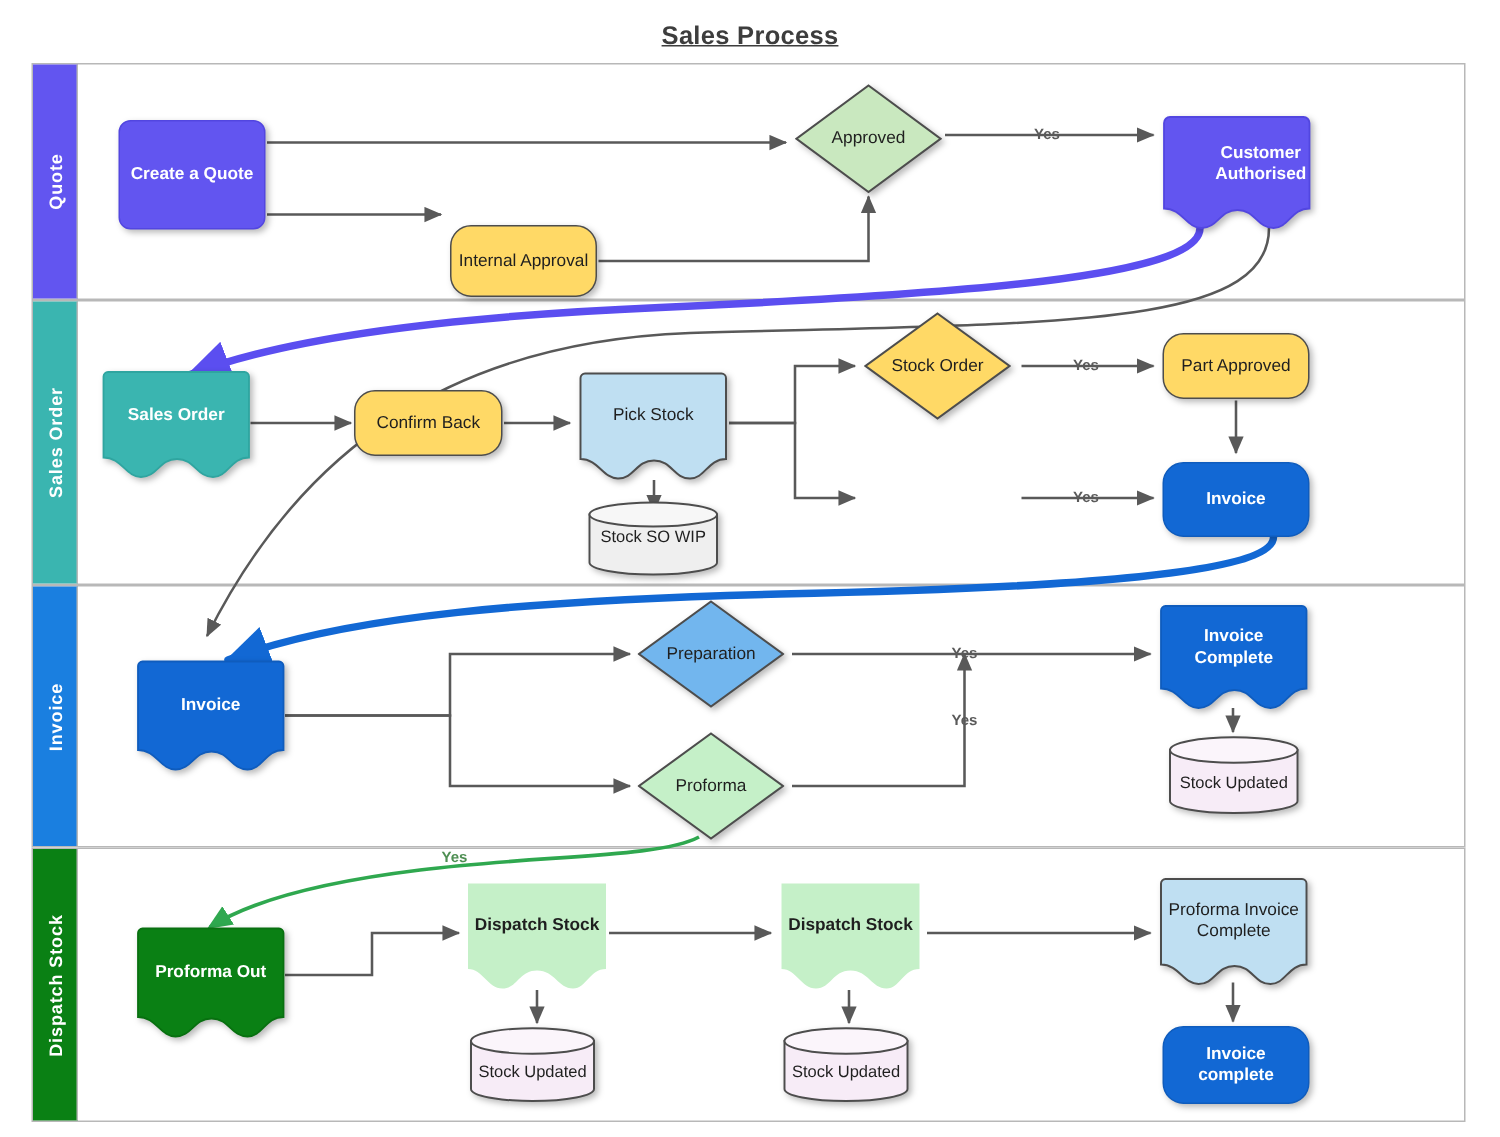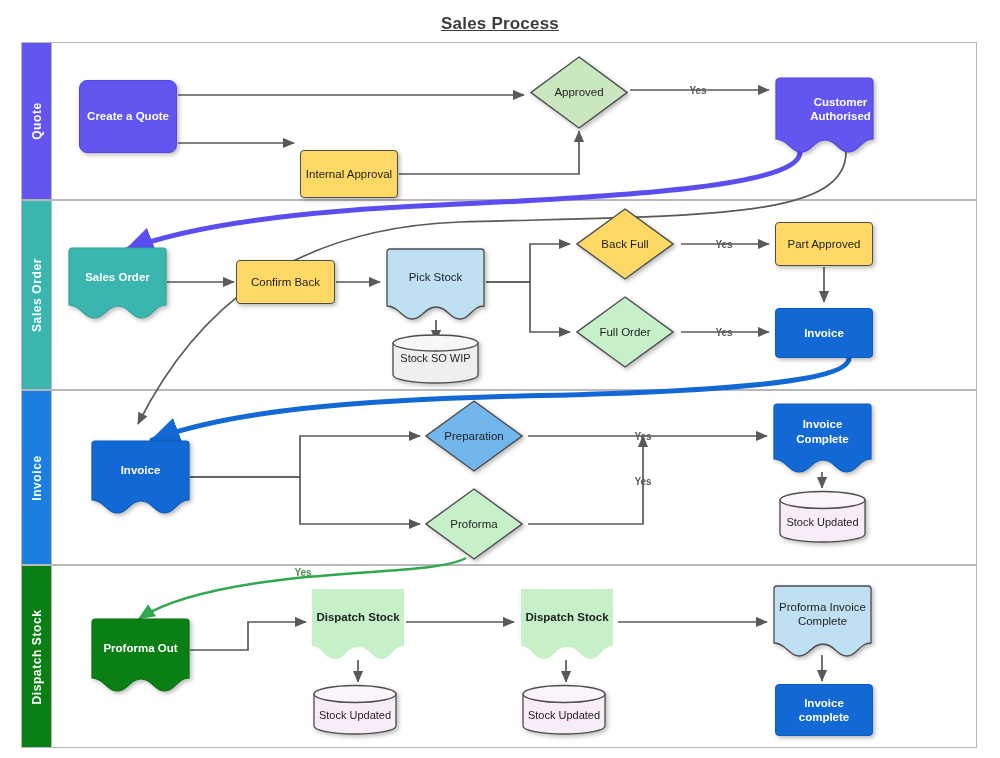--- a/index.html
+++ b/index.html
@@ -29,21 +29,21 @@
   svg.edges{position:absolute;left:0;top:0;width:1000px;height:758px;
             overflow:visible;pointer-events:none;}
 
   
   .node{position:absolute;box-sizing:border-box;
         display:flex;align-items:center;justify-content:center;
         text-align:center;line-height:1.25;}
   .node .lbl{display:block;padding:0 4px;}
 
   .rect{border:1px solid #4d4d4d;border-radius:8px;}
-  .round{border:1px solid #4d4d4d;border-radius:4px;}
+  .round{border:1px solid #4d4d4d;border-radius:14px;}
 
   
   .doc{border:none;}
 
   
   .diamond{border:none;background:transparent;}
   .diamond .dsvg{position:absolute;inset:0;}
   .diamond .lbl{position:relative;z-index:2;}
 
   
@@ -205,34 +205,28 @@
       <path d="M1,9 V41 C1,45.4 20,49 43.5,49 C67,49 86,45.4 86,41 V9 Z" fill="#efefef" stroke="#4d4d4d" stroke-width="1.3"></path>
       <ellipse cx="43.5" cy="9" rx="42.5" ry="8" fill="#f7f7f7" stroke="#4d4d4d" stroke-width="1.3"></ellipse>
     </svg>
     <span class="lbl" style="position:relative;z-index:2;">Stock SO WIP</span>
   </div>
 
   <div class="node diamond shadow" style="left:576px;top:208px;width:98px;height:72px;color:#1f1f1f;font-size:11.5px;">
     <svg class="dsvg" viewBox="0 0 98 72" preserveAspectRatio="none">
       <polygon points="49,1 97,36 49,71 1,36" fill="#ffd966" stroke="#4d4d4d" stroke-width="1.4"></polygon>
     </svg>
-    <span class="lbl">Back Full</span>
+    <span class="lbl">Stock Order</span>
   </div>
 
   <div class="node round shadow" style="left:775px;top:222px;width:98px;height:44px;background:#ffd966;
               color:#1f1f1f;font-size:11.5px;">
     <span class="lbl">Part Approved</span>
   </div>
 
-  <div class="node diamond shadow" style="left:576px;top:296px;width:98px;height:72px;color:#1f1f1f;font-size:11.5px;">
-    <svg class="dsvg" viewBox="0 0 98 72" preserveAspectRatio="none">
-      <polygon points="49,1 97,36 49,71 1,36" fill="#c5f0c8" stroke="#4d4d4d" stroke-width="1.4"></polygon>
-    </svg>
-    <span class="lbl">Full Order</span>
-  </div>
 
   <div class="node round shadow" style="left:775px;top:308px;width:98px;height:50px;background:#1268d4;border-color:#0f5cbd;
               color:#fff;font-size:11.5px;font-weight:bold;">
     <span class="lbl">Invoice</span>
   </div>
 
   <div class="node doc shadow" style="left:91px;top:440px;width:99px;height:74px;color:#fff;font-size:11.5px;font-weight:bold;">
     <svg class="csvg" style="position:absolute;inset:0;" viewBox="0 0 99 74" preserveAspectRatio="none">
       <path d="M4,1 H95 A3,3 0 0 1 98,4 V60 C86,60 84,73 74,73 C63,73 62,61 50,61
                C38,61 37,73 26,73 C16,73 13,60 1,60 V4 A3,3 0 0 1 4,1 Z" fill="#1268d4" stroke="#0f5cbd" stroke-width="1.2"></path>

